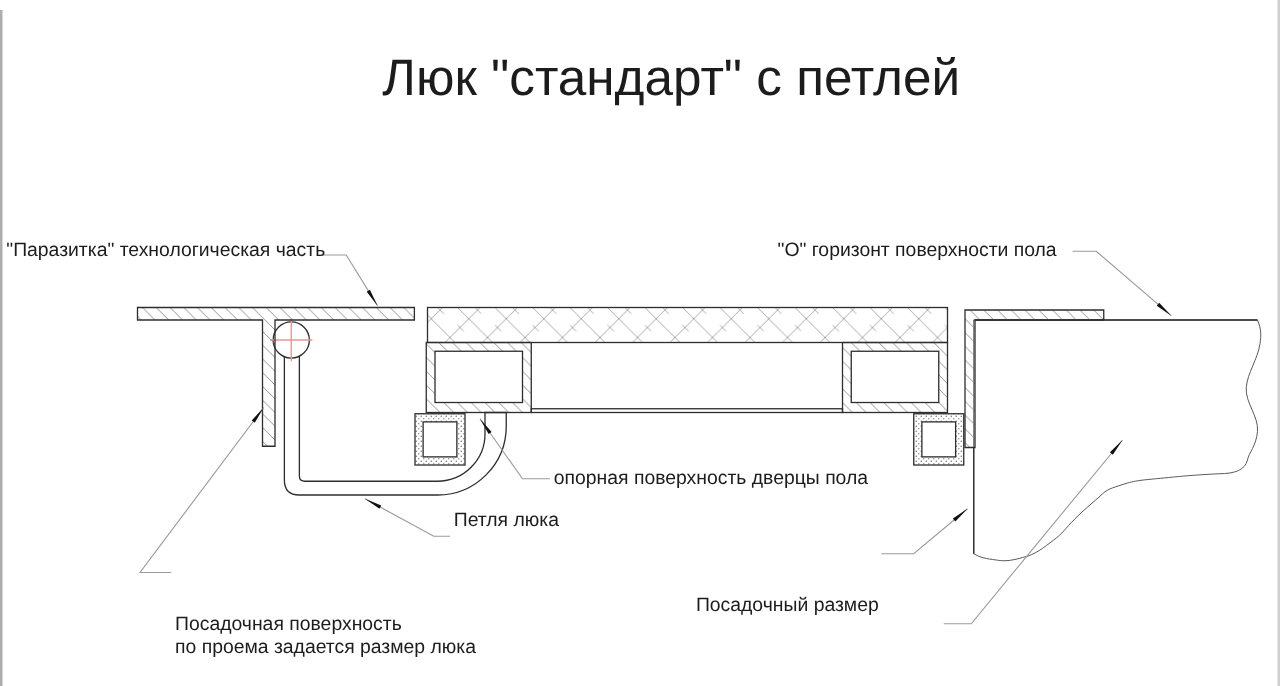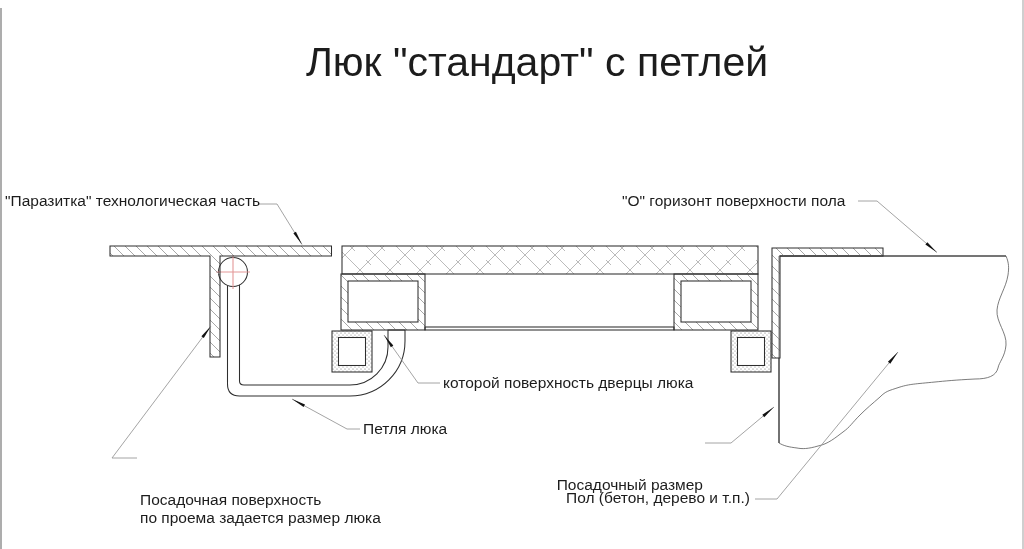--- a/index.html
+++ b/index.html
@@ -137,28 +137,27 @@
       <path class="leader" marker-end="url(#arrow)" d="M137,458 L112,458 L211,326"></path>
       <path class="leader" marker-end="url(#arrow)" d="M705,443 L731,443 L774,407"></path>
       <path class="leader" marker-end="url(#arrow)" d="M755,499 L777,499 L898,352"></path>
     </g>
   </svg>
 
   <div class="lbl" style="left:5px;top:192px;">"Паразитка" технологическая часть</div>
 
   <div class="lbl" style="left:622px;top:192px;">"О" горизонт поверхности пола</div>
 
-  <div class="lbl" style="left:443px;top:374px;">которой поверхность дверцы люка</div>
+  <div class="lbl" style="left:443px;top:374px;">опорная поверхность дверцы пола</div>
 
-  <div class="lbl" style="left:363px;top:420px;">Петля люка</div>
+  <div class="lbl" style="left:363px;top:408px;">Петля люка</div>
 
   <div class="lbl two" style="left:140px;top:449px;width:270px;">
     <span>Посадочная поверхность</span><br>
     <span>по проема задается размер люка</span>
   </div>
 
   <div class="lbl two lbl-right" style="left:520px;top:434px;width:183px;line-height:17px;">
     <span>Посадочный размер</span><br>
   </div>
 
-  <div class="lbl" style="left:566px;top:489px;">Пол (бетон, дерево и т.п.)</div>
 
 </div>
 
 </body></html>

